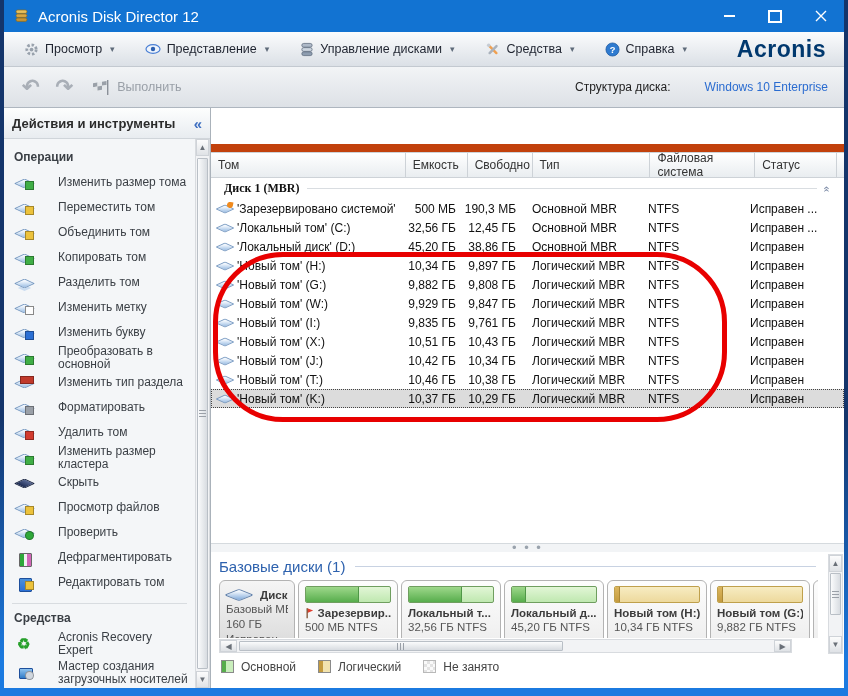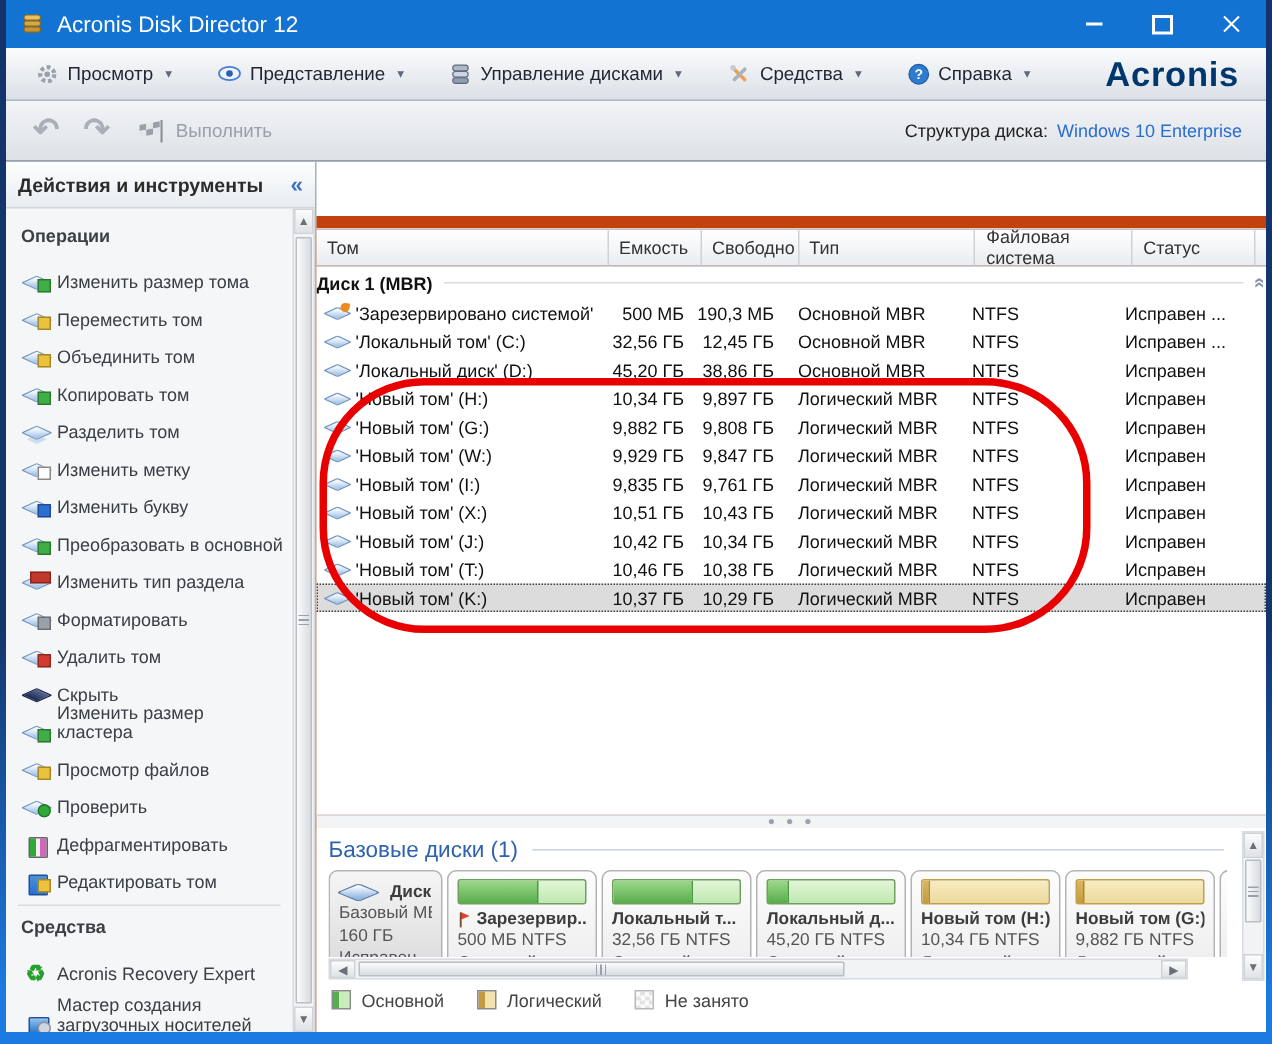--- a/index.html
+++ b/index.html
@@ -25,33 +25,33 @@
   .menu-item .chev{color:#5f6b7a;font-size:9px;margin-left:2px;}
   .logo{margin-left:auto;font-size:23px;font-weight:bold;color:#00386e;letter-spacing:.5px;padding-right:6px;}
   
   .toolbar{height:40px;background:linear-gradient(180deg,#f2f4f6,#dde1e6);border-bottom:1px solid #aeb6bf;
     display:flex;align-items:center;padding:0 10px;flex:0 0 auto;}
   .tb-btn{display:flex;align-items:center;gap:6px;padding:3px 8px;color:#9aa0a8;}
   .arrow-glyph{font-size:21px;line-height:20px;color:#a9afb7;font-weight:bold;}
   .commit-label{color:#9aa0a8;font-size:12.5px;}
   .layout-right{margin-left:auto;display:flex;gap:6px;align-items:center;padding-right:6px;}
   .layout-label{color:#222;}
-  .layout-link{color:#2a6cd0;cursor:pointer;}
+  .layout-link{color:#2a6cd0;cursor:pointer;margin-left:28px;}
   
   .main{flex:1;display:flex;min-height:0;background:#fff;}
   
   .sidebar{width:206px;flex:0 0 auto;background:#f4f6f8;border-right:1px solid #aab2ba;display:flex;flex-direction:column;overflow:hidden;}
   .sb-head{height:30px;flex:0 0 auto;display:flex;align-items:center;background:linear-gradient(180deg,#fdfefe,#e8ecf0);
     border-bottom:1px solid #d0d5da;padding:0 8px;}
   .sb-title{font-weight:bold;font-size:13px;color:#2b2b2b;}
   .sb-collapse{margin-left:auto;color:#3e6fc1;font-size:15px;font-weight:bold;cursor:pointer;}
   .sb-body{flex:1;display:flex;min-height:0;}
   .sb-list{flex:1;padding-top:6px;overflow:hidden;}
   .sb-section{font-weight:bold;color:#3a3f45;padding:5px 10px 6px;}
-  .sb-item{height:25px;display:flex;align-items:flex-end;gap:4px;padding:0 6px 0 12px;color:#3a3f45;cursor:pointer;}
+  .sb-item{height:25px;display:flex;align-items:center;gap:24px;padding:0 6px 0 12px;color:#3a3f45;cursor:pointer;}
   .sb-item .lbl{line-height:13px;}
   .sb-div{border-top:1px solid #d8dce0;margin:8px 8px 2px;}
   
   .icn{position:relative;display:inline-block;width:18px;height:14px;flex:0 0 auto;}
   .icn::before{content:"";position:absolute;left:3px;top:2px;width:9px;height:9px;
     background:linear-gradient(135deg,#f2f7fd 20%,#a9c7e8 85%);border:1px solid #7497c0;border-radius:1px;
     transform:scale(1.35,.62) rotate(45deg);}
   .icn::after{content:"";position:absolute;right:0;bottom:0;width:7px;height:7px;border:1px solid rgba(0,0,0,.3);display:none;}
   .icn[data-icon="resize-volume"]::after,.icn[data-icon="copy-volume"]::after,.icn[data-icon="convert-primary"]::after,
   .icn[data-icon="cluster-size"]::after{display:block;background:#3fae46;}
@@ -75,21 +75,21 @@
   .icn[data-icon="recovery-expert"]::before{content:"♻";transform:none;border:none;background:none;width:auto;height:auto;
     left:1px;top:-2px;color:#27a02b;font-size:15px;font-weight:bold;}
   
   .right{flex:1;display:flex;flex-direction:column;min-width:0;background:#c2410c;padding-top:8px;margin-top:36px;}
   .thead{height:24px;flex:0 0 auto;display:flex;background:linear-gradient(180deg,#ffffff,#e9edf0);
     border-top:1px solid #cdd2d7;border-bottom:1px solid #cdd2d7;}
   .th{border-right:1px solid #cdd2d7;display:flex;align-items:center;padding-left:7px;color:#333;cursor:pointer;}
   .c-name{width:197px;} .c-cap{width:57px;} .c-free{width:60px;} .c-type{width:116px;} .c-fs{width:102px;} .c-status{width:78px;}
   .c-sp{flex:1;}
   .rows{flex:1;background:#fff;position:relative;overflow:hidden;}
-  .group-row{height:21px;display:flex;align-items:center;padding:0 0;gap:8px;}
+  .group-row{height:21px;display:flex;align-items:center;padding:0 13px;gap:8px;font-family:Liberation Serif, serif;}
   .group-title{font-weight:bold;color:#111;white-space:nowrap;}
   .group-line{flex:1;border-top:1px solid #d9dde1;}
   .group-chev{color:#8593ad;font-weight:bold;display:inline-block;transform:rotate(90deg);font-size:13px;cursor:pointer;}
   .trow{height:19px;display:flex;align-items:center;color:#111;cursor:default;}
   .trow>div{display:flex;align-items:center;overflow:hidden;white-space:nowrap;}
   .trow .c-name{padding-left:7px;gap:3px;width:190px;}
   .trow .c-cap,.trow .c-free{justify-content:flex-end;padding-right:9px;box-sizing:border-box;}
   .trow .c-type,.trow .c-fs,.trow .c-status{padding-left:7px;box-sizing:border-box;}
   .trow.selected{background:#dcdcdc;outline:1px dotted #444;outline-offset:-1px;}
   .vol-ico{position:relative;width:16px;height:12px;flex:0 0 auto;}
@@ -302,26 +302,26 @@
               </div>
           <div class="sb-item">
                 <span class="icn" data-icon="format-volume"></span>
                 <span class="lbl">Форматировать</span>
               </div>
           <div class="sb-item">
                 <span class="icn" data-icon="delete-volume"></span>
                 <span class="lbl">Удалить том</span>
               </div>
           <div class="sb-item">
+                <span class="icn" data-icon="cluster-size"></span>
+                <span class="lbl">Изменить размер кластера</span>
+              </div>
+          <div class="sb-item">
                 <span class="icn" data-icon="hide-volume"></span>
                 <span class="lbl">Скрыть</span>
-              </div>
-          <div class="sb-item">
-                <span class="icn" data-icon="cluster-size"></span>
-                <span class="lbl">Изменить размер кластера</span>
               </div>
           <div class="sb-item">
                 <span class="icn" data-icon="browse-files"></span>
                 <span class="lbl">Просмотр файлов</span>
               </div>
           <div class="sb-item">
                 <span class="icn" data-icon="check-volume"></span>
                 <span class="lbl">Проверить</span>
               </div>
           <div class="sb-item">

